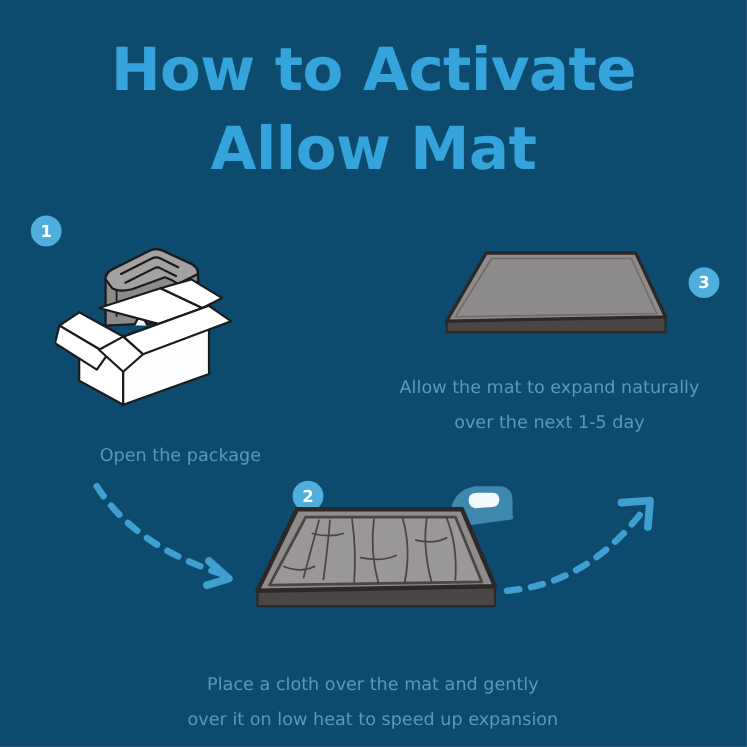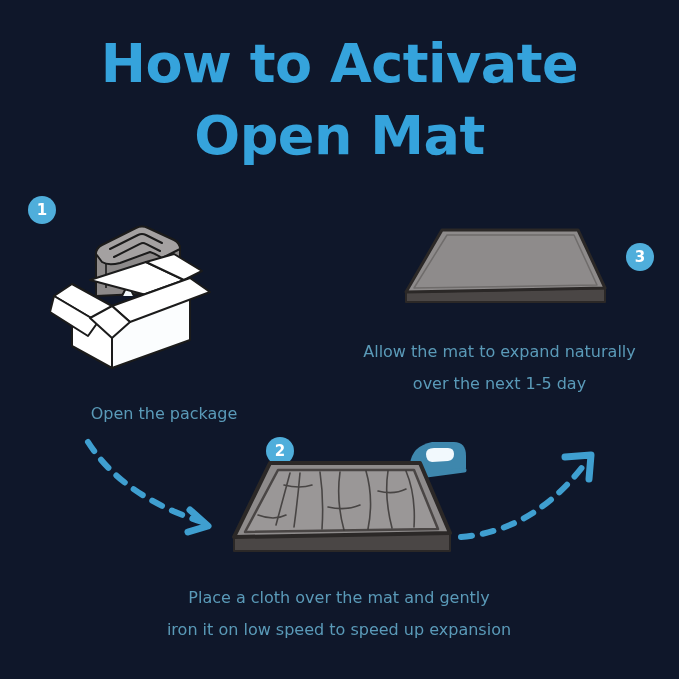--- a/index.html
+++ b/index.html
@@ -11,21 +11,21 @@
     height: 679px;
     background: #f2f9fd;
     font-family: "Liberation Sans", sans-serif;
     overflow: hidden;
     position: relative;
   }
   #infographic {
     position: relative;
     width: 679px;
     height: 679px;
-    background: #0f172a;
+    background: #0c4a6e;
   }
 
   
   .title-block {
     position: absolute;
     left: 0;
     top: 28px;
     width: 679px;
     text-align: center;
   }
@@ -73,21 +73,21 @@
     width: 262px;
     margin-left: 33px;
   }
   #caption-3 {
     left: 320px;
     top: 336px;
     width: 359px;
   }
   #caption-2 {
     left: 106px;
-    top: 582px;
+    top: 606px;
     width: 466px;
   }
 
   
   .art {
     position: absolute;
   }
   #art-box      { left: 50px;  top: 218px; }
   #art-mat-flat { left: 398px; top: 218px; }
   #art-mat-iron { left: 228px; top: 455px; }
@@ -95,21 +95,21 @@
   #arrow-1      { left: 78px;  top: 438px; }
   #arrow-2      { left: 455px; top: 445px; }
 </style>
 </head>
 <body>
 
 <div id="infographic">
 
   <div class="title-block">
     <span class="title-line">How to Activate</span>
-    <span class="title-line">Open Mat</span>
+    <span class="title-line">Allow Mat</span>
   </div>
 
   <div class="badge" id="badge-1">1</div>
 
   <svg class="art" id="art-box" width="180" height="165" viewBox="0 0 180 165">
 
     <g>
       <path d="M46 78 L46 36 Q46 30 52 27 L86 10 Q92 7 98 10 L124 22 Q130 25 130 31 L130 74 Z" fill="#8d8a8a" stroke="#1b1b1b" stroke-width="2" stroke-linejoin="round"></path>
       <path d="M46 36 Q46 30 52 27 L86 10 Q92 7 98 10 L124 22 Q130 25 130 31 L112 40 Q106 36 100 34 L70 45 Q58 48 52 44 Z" fill="#a4a1a1" stroke="#1b1b1b" stroke-width="2" stroke-linejoin="round"></path>
 
@@ -186,21 +186,21 @@
       <path d="M178 16 Q188 40 186 72"></path>
       <path d="M56 30 Q72 34 84 30"></path>
       <path d="M100 52 Q118 56 132 50"></path>
       <path d="M150 36 Q166 40 178 34"></path>
       <path d="M30 60 Q46 66 58 60"></path>
     </g>
   </svg>
 
   <div class="caption" id="caption-2">
     <span>Place a cloth over the mat and gently</span><br>
-    <span>iron it on low speed to speed up expansion</span>
+    <span>over it on low heat to speed up expansion</span>
   </div>
 
   <svg class="art" id="arrow-1" width="160" height="110" viewBox="0 0 160 110">
     <path d="M10 4 Q44 58 124 84" fill="none" stroke="#3f9fd0" stroke-width="6" stroke-linecap="round" stroke-dasharray="11 11"></path>
     <path d="M112 72 L130 88 L110 94" fill="none" stroke="#3f9fd0" stroke-width="7" stroke-linecap="round" stroke-linejoin="round"></path>
   </svg>
 
   <svg class="art" id="arrow-2" width="155" height="105" viewBox="0 0 155 105">
     <path d="M6 92 Q80 86 132 16" fill="none" stroke="#3f9fd0" stroke-width="6" stroke-linecap="round" stroke-dasharray="11 11"></path>
     <path d="M110 12 L136 10 L134 34" fill="none" stroke="#3f9fd0" stroke-width="7" stroke-linecap="round" stroke-linejoin="round"></path>

